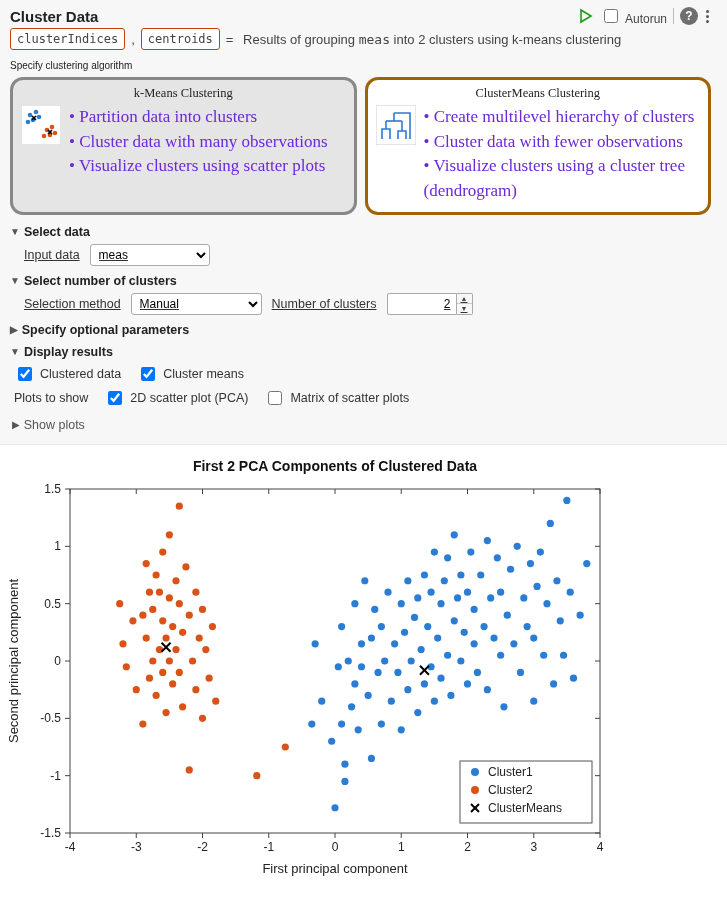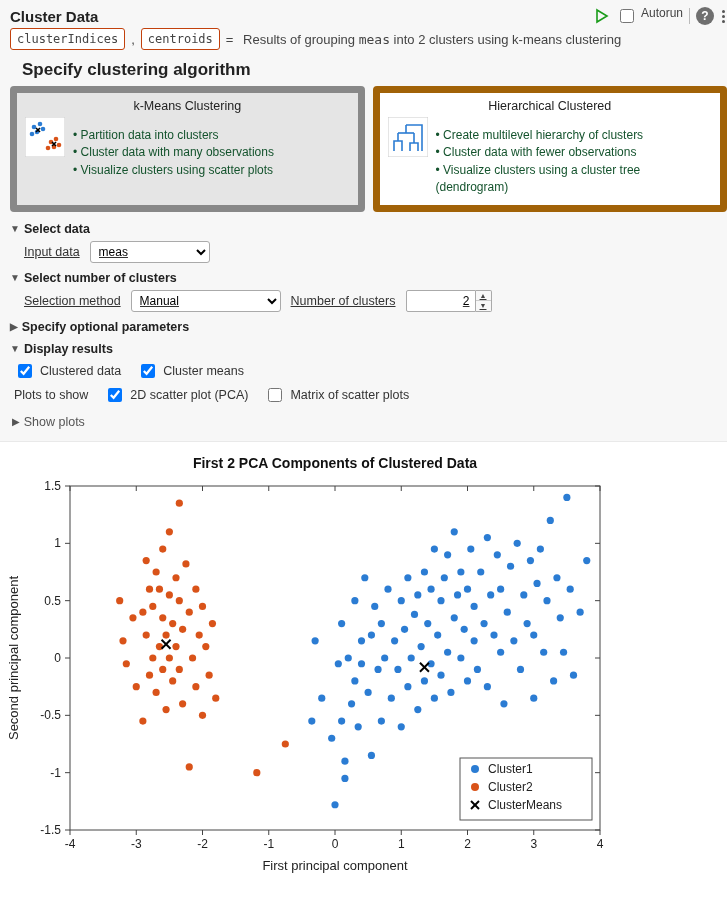--- a/index.html
+++ b/index.html
@@ -6,42 +6,42 @@
   body {
     margin: 0;
     font-family: Arial, Helvetica, sans-serif;
     font-size: 12px;
     color: #333;
     width: 727px;
     background: #fff;
   }
   .panel {
     background: #f7f7f7;
-    padding: 6px 0 8px 10px;
+    padding: 6px 16px 8px 10px;
     border-bottom: 1px solid #e9e9e9;
   }
   .header-row {
     display: flex;
     align-items: center;
     justify-content: space-between;
     margin-bottom: 2px;
   }
   .title {
     font-size: 15px;
     font-weight: bold;
     color: #222;
   }
   .header-controls {
     display: flex;
     align-items: center;
     gap: 6px;
     color: #444;
   }
   .run-icon svg { display:block; }
-  .autorun-wrap { display: flex; align-items: flex-start; gap: 4px; }
+  .autorun-wrap { display: flex; align-items: flex-end; gap: 4px; }
   .help-icon {
     width: 18px; height: 18px; border-radius: 50%;
     background: #6f6f6f; color: #fff; display:flex;
     align-items: center; justify-content: center;
     font-size: 12px; font-weight: bold;
   }
   .vmenu { display:flex; flex-direction:column; gap:2px; padding:0 2px; cursor:pointer; }
   .vmenu span { width:3px; height:3px; background:#555; border-radius:50%; }
   .divider-v { width:1px; height:16px; background:#bbb; }
   .outputs-row {
@@ -55,39 +55,40 @@
   .var-box {
     border: 1px solid #c2410c;
     border-radius: 3px;
     padding: 3px 6px;
     font-family: Menlo, Consolas, monospace;
     font-size: 12px;
     background: #fff;
   }
   .mono { font-family: Menlo, Consolas, monospace; }
   .sect-title {
-    font-weight: bold;
-    font-size: 17px;
-    margin: 6px 0 6px 12px;
+    font-weight: normal;
+    font-size: 10px;
+    margin: 6px 0 6px 0;
     color: #222;
   }
   .algo-row {
     display: flex;
     gap: 8px;
     margin-bottom: 10px;
   }
   .algo-card {
     flex: 1;
-    border: 7px solid #a16207;
-    border-radius: 4px;
+    border: 3px solid #a16207;
+    border-radius: 13px;
     padding: 6px 8px 8px 8px;
     background: #fff;
     display: flex;
     flex-direction: column;
     cursor: pointer;
+    font-family: Liberation Serif, serif;
   }
   .algo-card.selected {
     background: #e5e5e5;
     border-color: #888;
   }
   .algo-head {
     text-align: center;
     font-size: 12.5px;
     color: #222;
     margin-bottom: 4px;
@@ -96,24 +97,23 @@
     display: flex;
     gap: 8px;
     align-items: flex-start;
   }
   .algo-icon {
     width: 40px;
     height: 40px;
     flex-shrink: 0;
   }
   .algo-bullets {
-    font-size: 12px;
-    color: #14532d;
+    font-size: 17px;
+    color: #6d28d9;
     line-height: 1.45;
-    margin-top: 10px;
   }
   .algo-bullets div::before { content: "• "; }
   .collapser {
     display: flex;
     align-items: center;
     gap: 4px;
     font-weight: bold;
     font-size: 12.5px;
     margin: 8px 0 5px 0;
     cursor: pointer;
@@ -247,21 +247,21 @@
         </div>
         <div class="algo-bullets">
           <div>Partition data into clusters</div>
           <div>Cluster data with many observations</div>
           <div>Visualize clusters using scatter plots</div>
         </div>
       </div>
     </div>
 
     <div class="algo-card">
-      <div class="algo-head">Hierarchical Clustered</div>
+      <div class="algo-head">ClusterMeans Clustering</div>
       <div class="algo-body">
         <div class="algo-icon">
           <svg viewBox="0 0 40 40">
             <rect x="0" y="0" width="40" height="40" fill="#fff" stroke="#ccc"></rect>
             <g stroke="#2b7cd3" stroke-width="1.6" fill="none">
               <path d="M6 34 V24 H14 V34"></path>
                 <path d="M10 24 V16"></path>
               <path d="M22 34 V26 H30 V34"></path>
                 <path d="M26 26 V16"></path>
               <path d="M10 16 H26"></path>
@@ -290,21 +290,21 @@
       <option>meas</option>
     </select>
   </div>
 
   <div class="collapser">
     <span class="chev">▼</span>
     <span>Select number of clusters</span>
   </div>
   <div class="form-row">
     <span>Selection method</span>
-    <select class="select" style="width:150px">
+    <select class="select" style="width:131px">
       <option>Manual</option>
     </select>
     <span>Number of clusters</span>
     <div class="numfield">
       <input type="text" value="2" style="">
       <div class="spinners">
         <div>▲</div>
         <div>▼</div>
       </div>
     </div>

